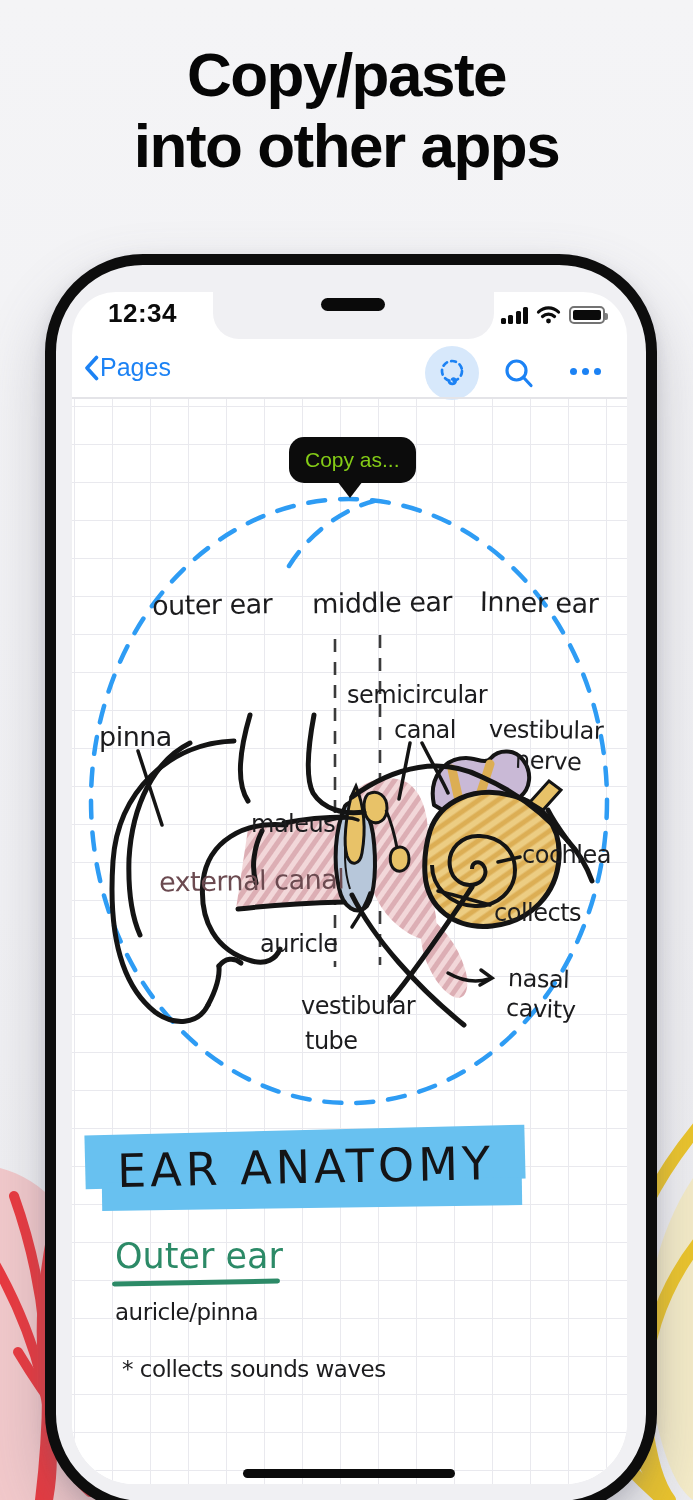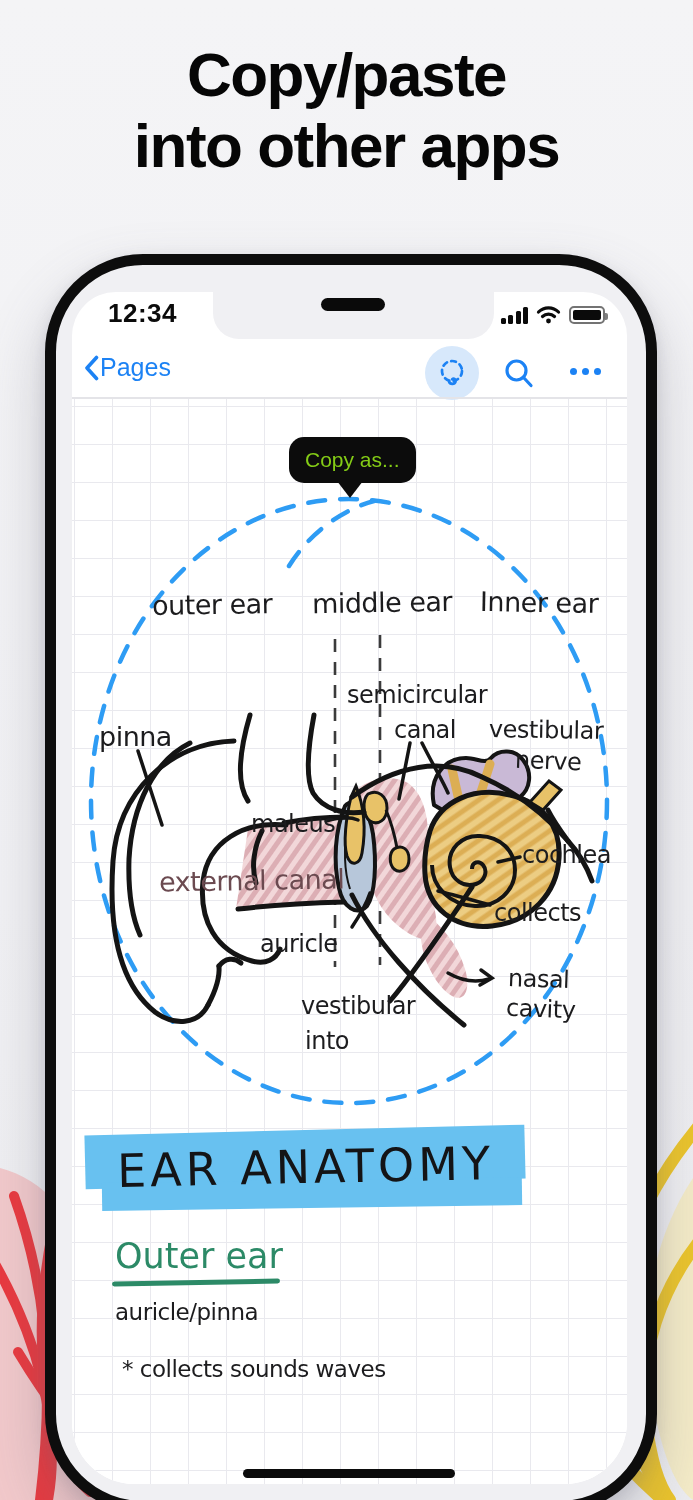--- a/index.html
+++ b/index.html
@@ -244,21 +244,21 @@
       <div class="hw hw-sm" style="left:275px;top:389px">semicircular</div>
       <div class="hw hw-sm" style="left:322px;top:424px">canal</div>
       <div class="hw hw-sm" style="left:417px;top:424px;transform:rotate(1deg)">vestibular</div>
       <div class="hw hw-sm" style="left:443px;top:455px;transform:rotate(2deg)">nerve</div>
       <div class="hw hw-sm" style="left:179px;top:518px">maleus</div>
       <div class="hw hw-sm" style="left:450px;top:549px">cochlea</div>
       <div class="hw hw-md maroon" style="left:87px;top:573px;transform:rotate(-1deg)">external canal</div>
       <div class="hw hw-sm" style="left:422px;top:607px">collects</div>
       <div class="hw hw-sm" style="left:188px;top:638px">auricle</div>
       <div class="hw hw-sm" style="left:229px;top:700px">vestibular</div>
-      <div class="hw hw-sm" style="left:233px;top:735px">into</div>
+      <div class="hw hw-sm" style="left:233px;top:735px">tube</div>
       <div class="hw hw-sm" style="left:436px;top:673px;transform:rotate(2deg)">nasal</div>
       <div class="hw hw-sm" style="left:434px;top:703px;transform:rotate(2deg)">cavity</div>
 
       <div class="title-hl" style="left:13px;top:838px;width:440px;height:54px;transform:rotate(-1.4deg)"></div>
       <div class="title-hl" style="left:30px;top:888px;width:420px;height:28px;transform:rotate(-0.8deg)"></div>
       <div class="hw note-title" style="left:45px;top:848px;transform:rotate(-1.2deg)">EAR ANATOMY</div>
 
       <div class="hw heading-green" style="left:43px;top:944px">Outer ear</div>
       <div class="underline-green" style="left:40px;top:988px;width:168px;transform:rotate(-1deg)"></div>
 

